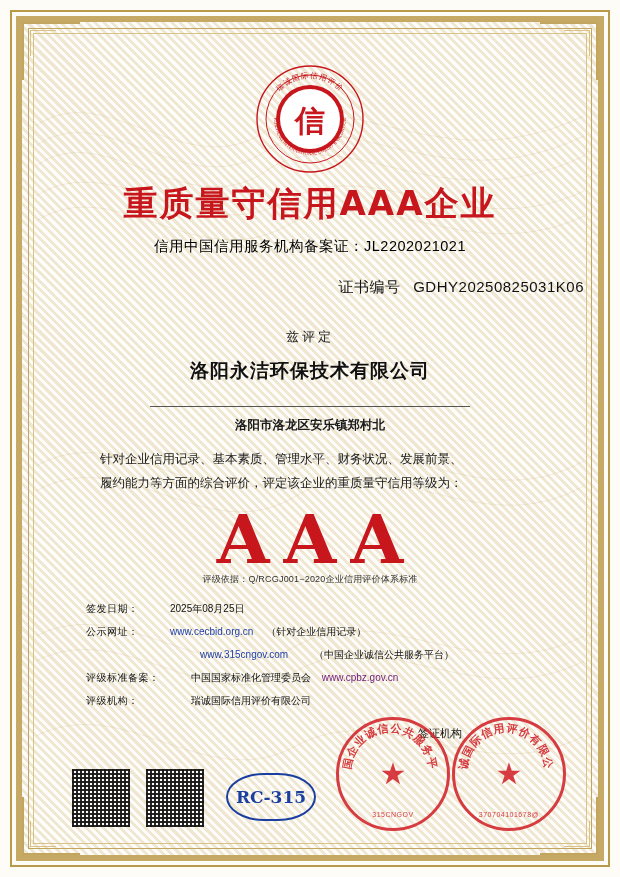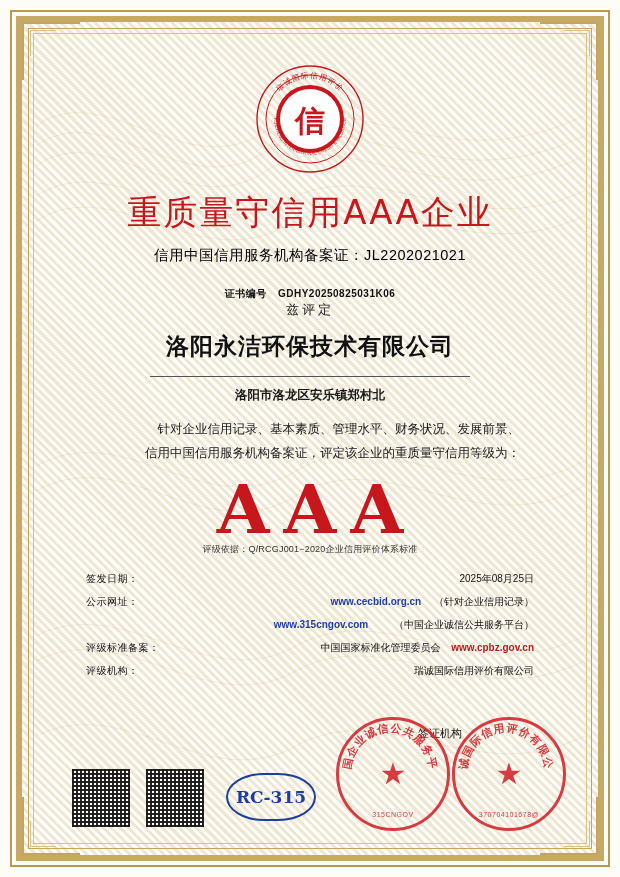--- a/index.html
+++ b/index.html
@@ -95,71 +95,72 @@
   
   .emblem {
     margin: 28px auto 0;
     width: 110px;
     height: 110px;
     position: relative;
   }
 
   
   .main-title {
-    margin-top: 19px;
+    margin-top: 10px;
     font-family: "DejaVu Sans", "Liberation Sans", sans-serif;
-    font-weight: normal;
+    font-weight: bold;
     font-size: 34px;
     letter-spacing: 2px;
     color: #c8161d;
     line-height: 1.15;
   }
   .subtitle {
     margin-top: 14px;
     font-size: 14.5px;
     color: #000000;
     letter-spacing: .5px;
   }
   .cert-no {
     margin-top: 22px;
-    font-size: 10px;
-    font-weight: bold;
+    font-size: 15px;
+    font-weight: normal;
     color: #111;
     letter-spacing: .5px;
+    text-align: right;
   }
   .hereby {
-    margin-top: 0;
+    margin-top: 31px;
     font-size: 13px;
     color: #222;
     letter-spacing: 3px;
   }
   .company {
     margin: 12px auto 0;
     width: 320px;
-    font-size: 23px;
+    font-size: 19px;
     font-weight: bold;
     color: #111;
     letter-spacing: 1px;
-    padding-bottom: 14px;
+    padding-bottom: 22px;
     border-bottom: 1px solid #555;
   }
   .address {
     margin-top: 10px;
     font-size: 12.5px;
     font-weight: bold;
     color: #1a1a1a;
     text-align: center;
   }
   .desc {
     margin: 14px auto 0;
     width: 420px;
     font-size: 12.5px;
     line-height: 1.9;
     color: #1a1a1a;
-    text-align: right;
+    text-align: left;
   }
 
   
   .grade {
     margin-top: 8px;
     font-family: "DejaVu Serif", "Liberation Serif", serif;
     font-weight: bold;
     font-size: 68px;
     color: #c8161d;
     letter-spacing: 14px;
@@ -188,30 +189,28 @@
     align-items: baseline;
     margin-bottom: 9px;
   }
   .row .label {
     width: 84px;
     flex: 0 0 84px;
     letter-spacing: .5px;
   }
   .row .value {
     flex: 1 1 auto;
-    text-align: right;
   }
   .row.indent .label { visibility: hidden; }
   .link {
     color: #1f3fa8;
-    font-weight: bold;
   }
   .link-strong {
-    color: #b91c1c;
-    font-weight: bold;
+    color: #701a75;
+    font-weight: normal;
   }
 
   
   .bottom {
     position: absolute;
     left: 0;
     right: 0;
     bottom: 6px;
     height: 120px;
   }
@@ -346,21 +345,21 @@
     </div>
 
     <div class="hereby">兹评定</div>
 
     <div class="company">洛阳永洁环保技术有限公司</div>
 
     <div class="address">洛阳市洛龙区安乐镇郑村北</div>
 
     <div class="desc">
       <div>针对企业信用记录、基本素质、管理水平、财务状况、发展前景、</div>
-      <div>信用中国信用服务机构备案证，评定该企业的重质量守信用等级为：</div>
+      <div>履约能力等方面的综合评价，评定该企业的重质量守信用等级为：</div>
     </div>
 
     <div class="grade">AAA</div>
     <div class="grade-basis">评级依据：Q/RCGJ001−2020企业信用评价体系标准</div>
 
     <div class="details">
 
       <div class="row">
         <div class="label">签发日期：</div>
         <div class="value">2025年08月25日</div>

